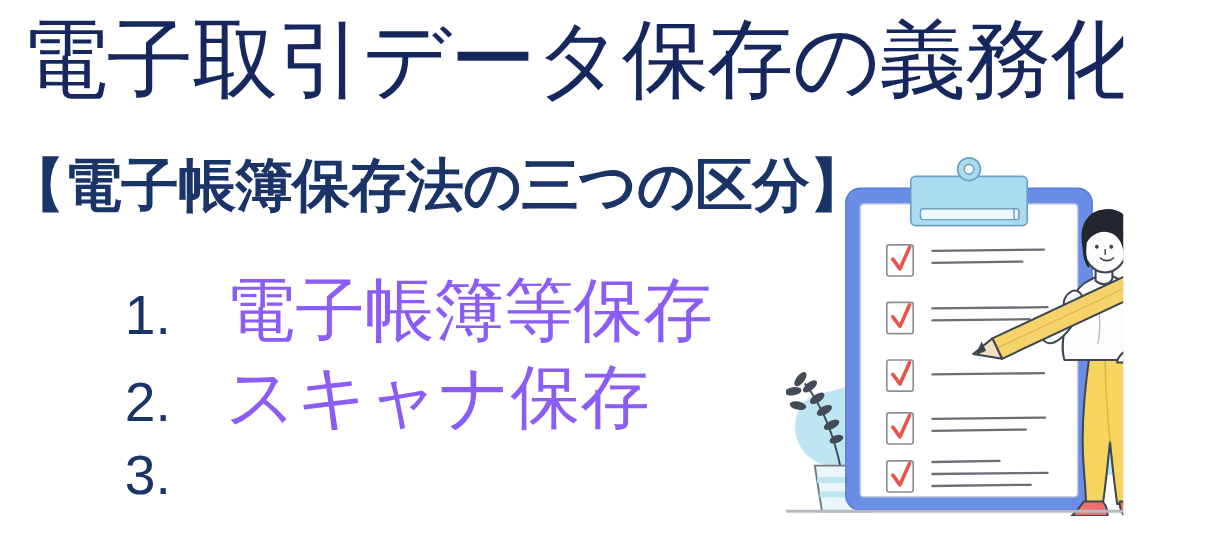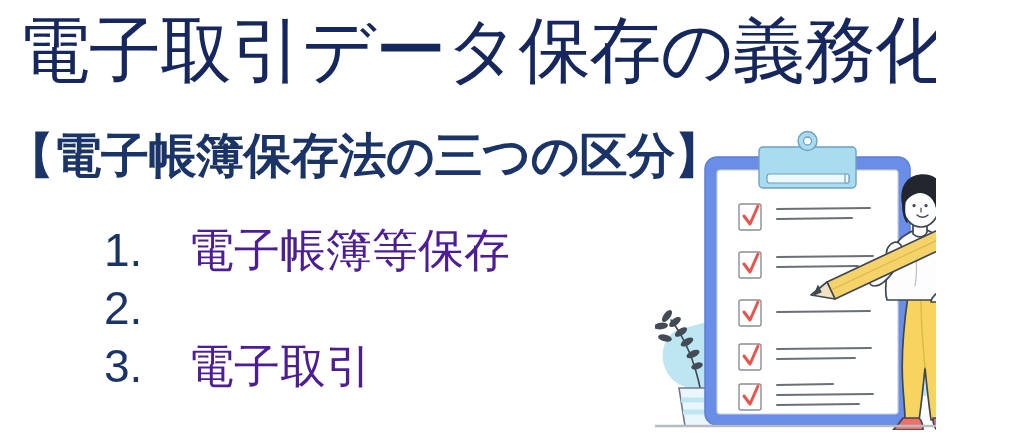--- a/index.html
+++ b/index.html
@@ -57,23 +57,22 @@
     color: #1b3468;
     white-space: nowrap;
   }
   .list .num {
     width: 84px;
     flex: 0 0 84px;
     font-size: 46px;
     color: #1b3468;
   }
   .list .txt {
-    font-size: 46px;
-    color: #4c1d95;
-    font-family: Liberation Serif, serif;
+    font-size: 58px;
+    color: #8b5cf6;
   }
 
   
   #illo {
     position: absolute;
     left: 655px;
     top: 130px;
     width: 369px;
     height: 300px;
   }
@@ -88,24 +87,24 @@
 
   <div class="subtitle">【電子帳簿保存法の三つの区分】</div>
 
   <ul class="list">
     <li>
       <span class="num">1.</span>
       <span class="txt">電子帳簿等保存</span>
     </li>
     <li>
       <span class="num">2.</span>
+      <span class="txt">スキャナ保存</span>
     </li>
     <li>
       <span class="num">3.</span>
-      <span class="txt">電子取引</span>
     </li>
   </ul>
 
   <div id="illo">
     <svg width="369" height="300" viewBox="0 0 369 300" xmlns="http://www.w3.org/2000/svg">
 
       <g>
         <path d="M248 168 C248 140 276 128 300 136 C322 143 332 160 334 178
                  C352 178 366 192 366 212 C366 238 346 258 320 262
                  L240 268 C214 268 200 248 200 226 C200 196 220 172 248 168 Z" fill="#bde5f2"></path>

